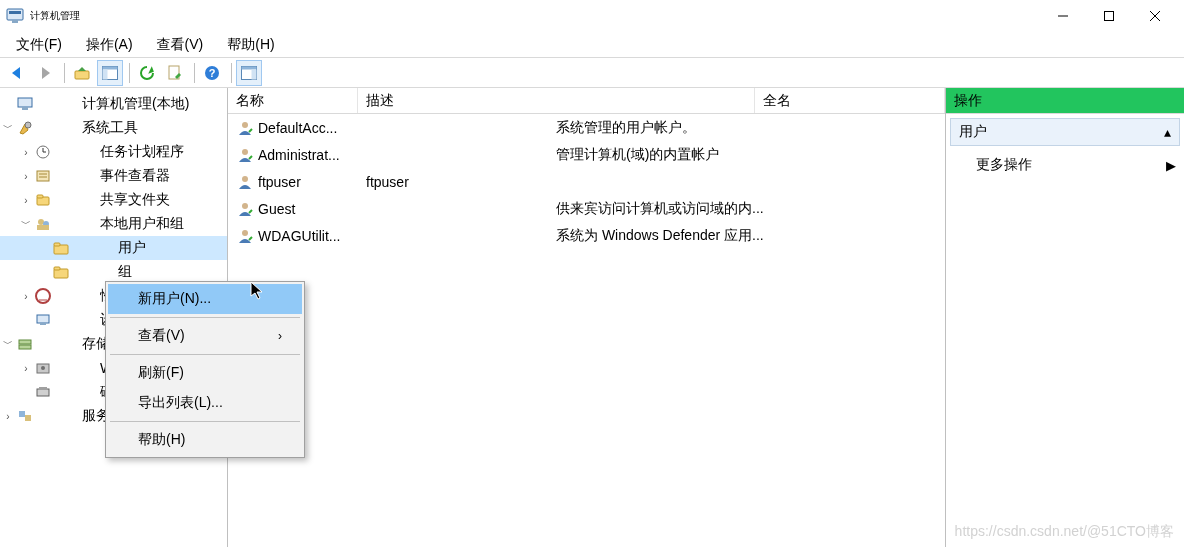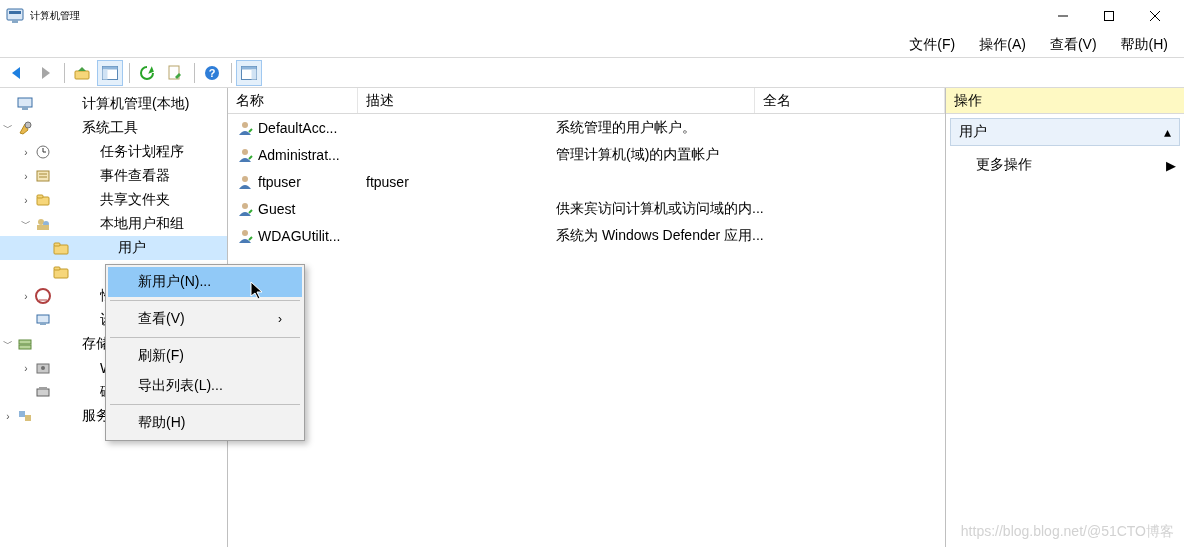--- a/index.html
+++ b/index.html
@@ -33,21 +33,20 @@
     font-size: 14px; color: #000;
   }
 
   
   .menu-bar {
     height: 26px;
     display: flex;
     align-items: center;
     padding: 0 4px;
     border-bottom: 1px solid #d9d9d9;
-    justify-content: flex-end;
   }
   .menu-item {
     padding: 2px 12px;
     font-size: 14px;
   }
 
   
   .toolbar {
     height: 30px;
     display: flex;
@@ -144,21 +143,21 @@
     width: 238px;
     display: flex;
     flex-direction: column;
     background: #fff;
   }
   .actions-header {
     height: 26px;
     border-bottom: 1px solid #d9d9d9;
     padding: 4px 8px;
     font-size: 14px;
-    background: #fef9c3;
+    background: #22c55e;
   }
   .actions-body { padding: 0; }
   .action-section {
     background: #eaf2fb;
     border: 1px solid #c3d4e6;
     margin: 4px;
     padding: 4px 8px;
     display: flex; align-items: center;
     font-size: 14px;
   }
@@ -166,21 +165,21 @@
   .action-item {
     padding: 6px 8px 6px 30px;
     display: flex; align-items: center;
     font-size: 14px;
   }
   .action-item .chev { margin-left: auto; font-size: 13px; }
 
   
   .ctx-menu {
     position: absolute;
-    left: 105px; top: 176px;
+    left: 105px; top: 193px;
     width: 200px;
     background: #f2f2f2;
     border: 1px solid #a0a0a0;
     box-shadow: 3px 3px 6px rgba(0,0,0,0.25);
     padding: 2px;
     z-index: 50;
   }
   .ctx-item {
     height: 30px;
     display: flex; align-items: center;
@@ -628,14 +627,14 @@
       <span>帮助(H)</span>
     </div>
   </div>
 
   <div class="cursor">
     <svg width="16" height="20" viewBox="0 0 16 20">
       <path d="M1 1 L1 15 L5 12 L8 18 L10 17 L7 11 L12 11 Z" fill="#000" stroke="#fff" stroke-width="1"></path>
     </svg>
   </div>
 
-  <div class="watermark">https://blog.blog.net/@51CTO博客</div>
+  <div class="watermark">https://csdn.csdn.net/@51CTO博客</div>
 </div>
 
 </body></html>

